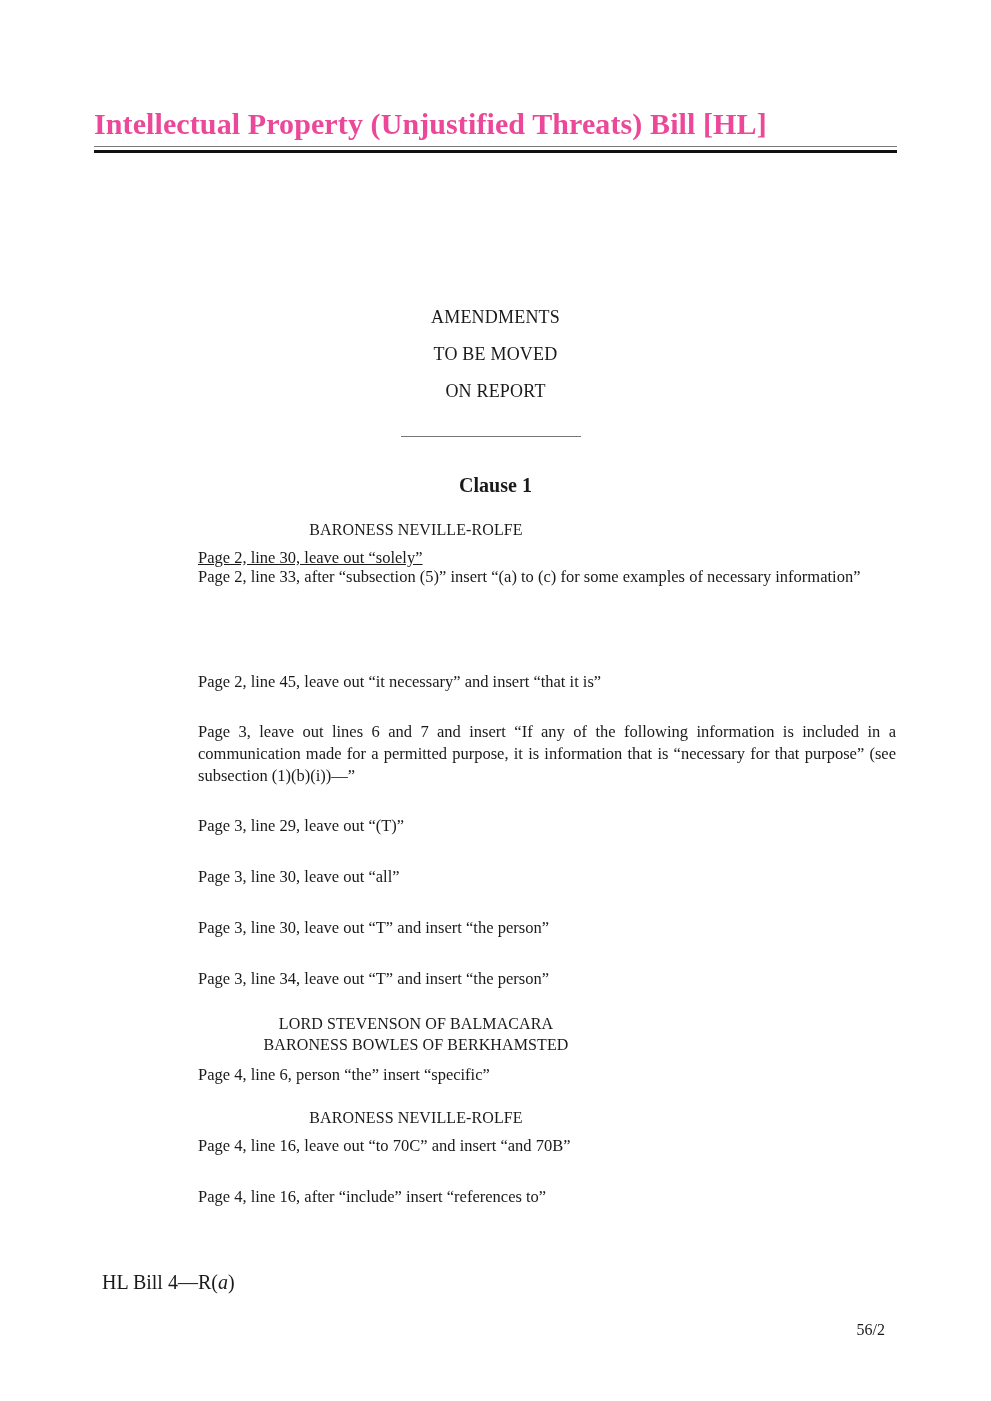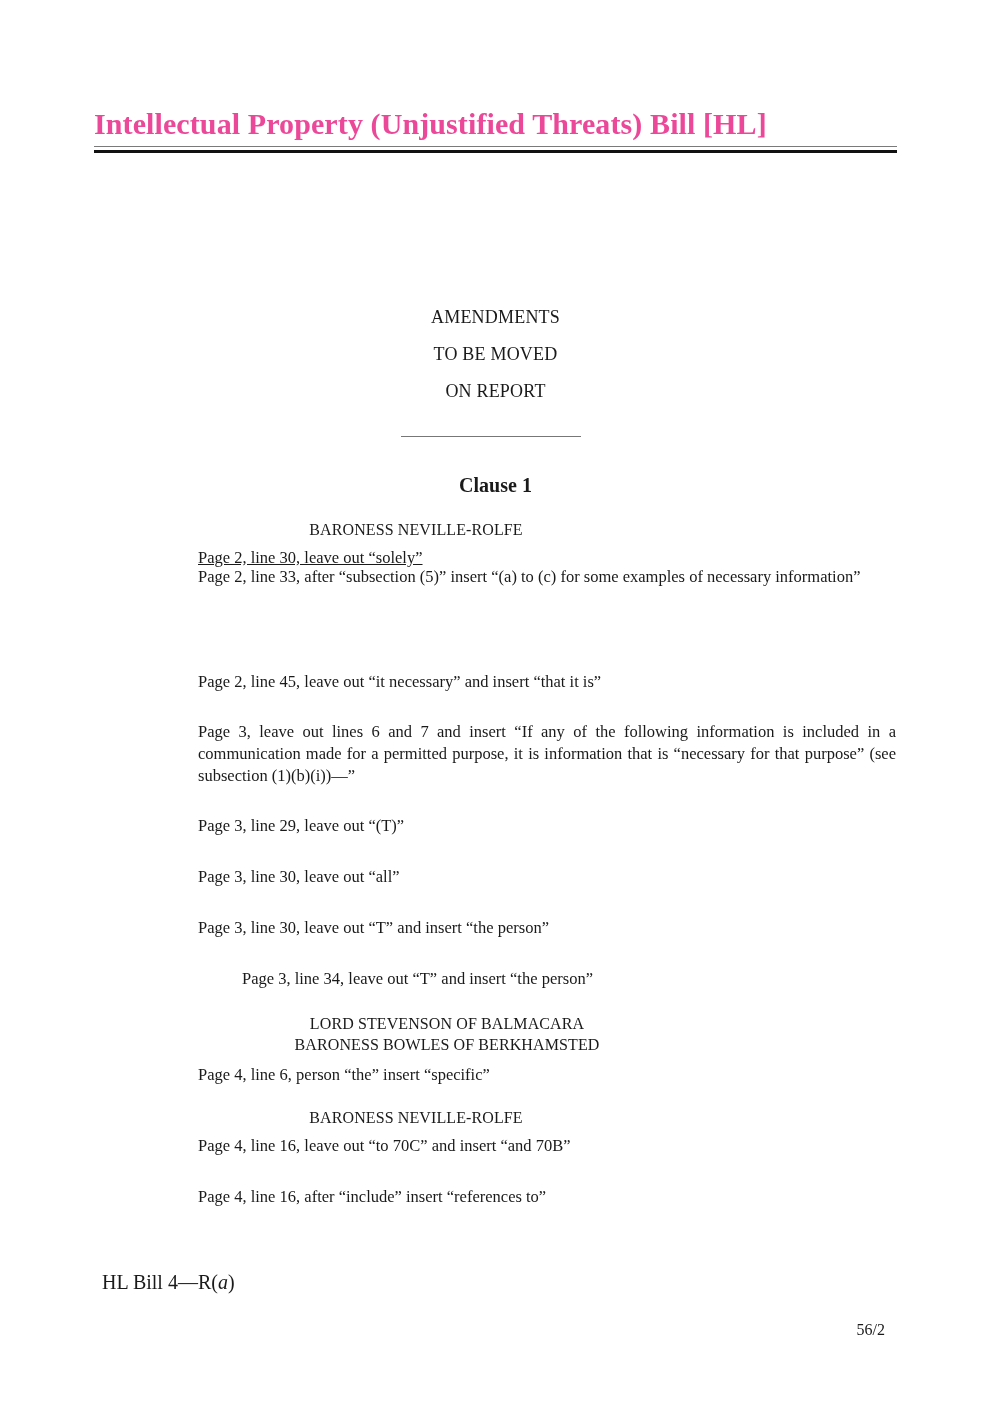--- a/index.html
+++ b/index.html
@@ -69,23 +69,23 @@
     <div>BARONESS NEVILLE-ROLFE</div>
   </div>
 
   <div class="amend" style="top:547px;text-decoration:underline;">Page 2, line 30, leave out “solely”</div>
   <div class="amend" style="top:566px;">Page 2, line 33, after “subsection (5)” insert “(a) to (c) for some examples of necessary information”</div>
   <div class="amend" style="top:671px;">Page 2, line 45, leave out “it necessary” and insert “that it is”</div>
   <div class="amend" style="top:721px;">Page 3, leave out lines 6 and 7 and insert “If any of the following information is included in a communication made for a permitted purpose, it is information that is “necessary for that purpose” (see subsection (1)(b)(i))—”</div>
   <div class="amend" style="top:815px;">Page 3, line 29, leave out “(T)”</div>
   <div class="amend" style="top:866px;">Page 3, line 30, leave out “all”</div>
   <div class="amend" style="top:917px;">Page 3, line 30, leave out “T” and insert “the person”</div>
-  <div class="amend" style="top:968px;margin-left:44px;">Page 3, line 34, leave out “T” and insert “the person”</div>
+  <div class="amend" style="top:968px;">Page 3, line 34, leave out “T” and insert “the person”</div>
 
-  <div class="sponsor" style="top:1013px;margin-left:31px;">
+  <div class="sponsor" style="top:1013px;">
     <div>LORD STEVENSON OF BALMACARA</div>
     <div>BARONESS BOWLES OF BERKHAMSTED</div>
   </div>
 
   <div class="amend" style="top:1064px;">Page 4, line 6, person “the” insert “specific”</div>
 
   <div class="sponsor" style="top:1107px;">
     <div>BARONESS NEVILLE-ROLFE</div>
   </div>
 

